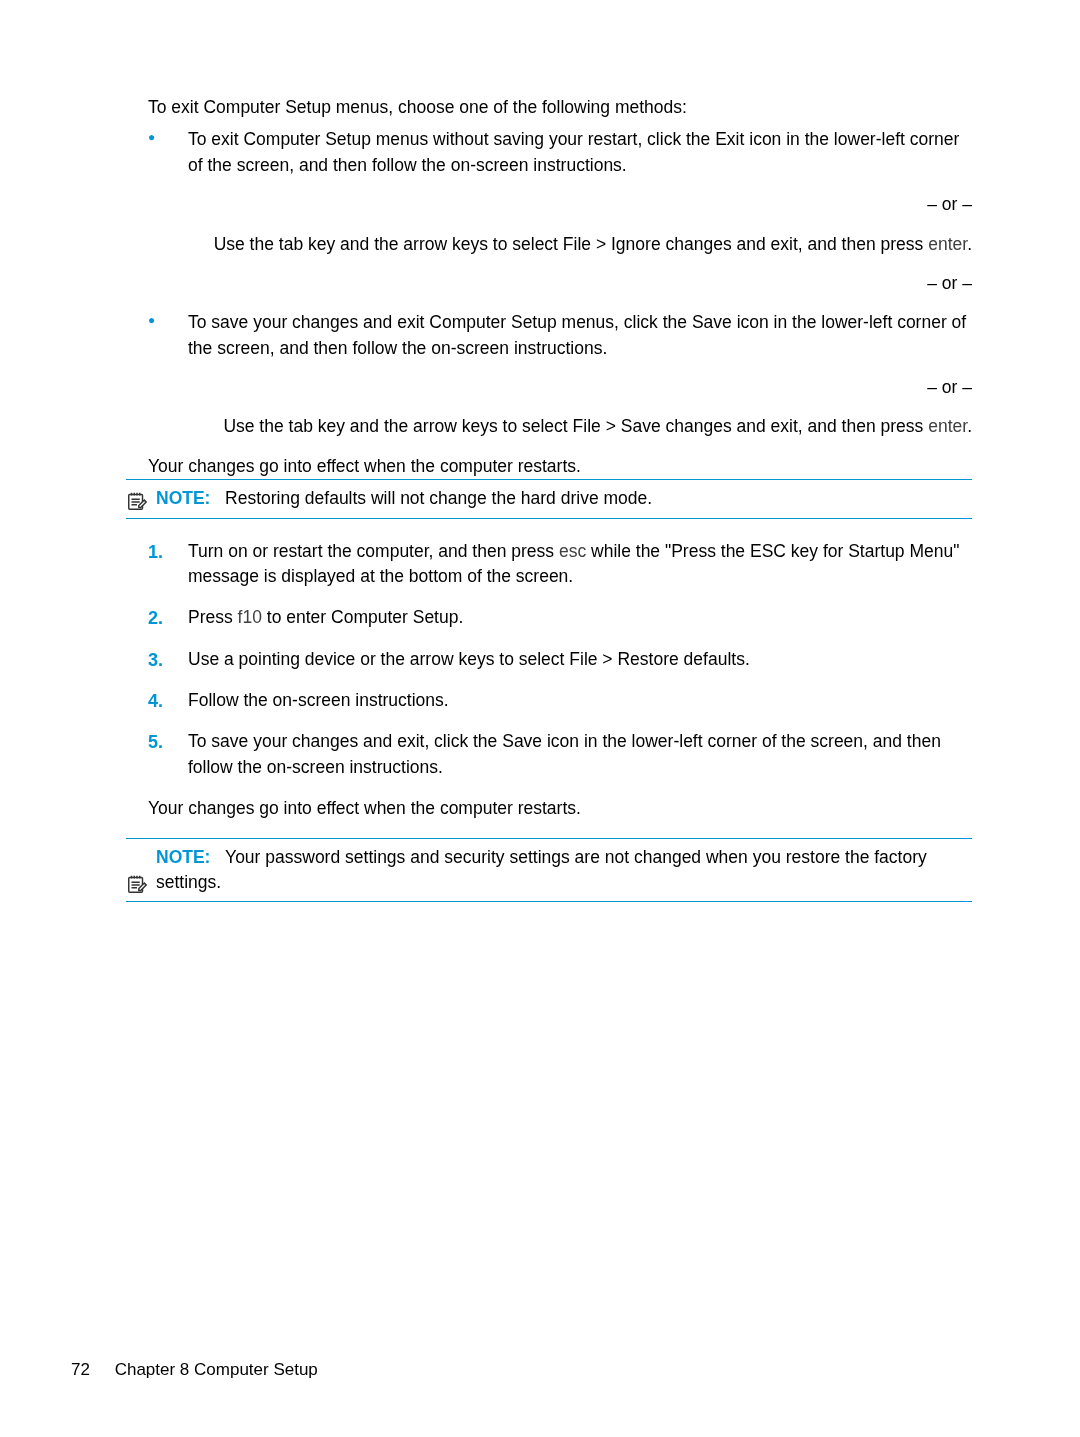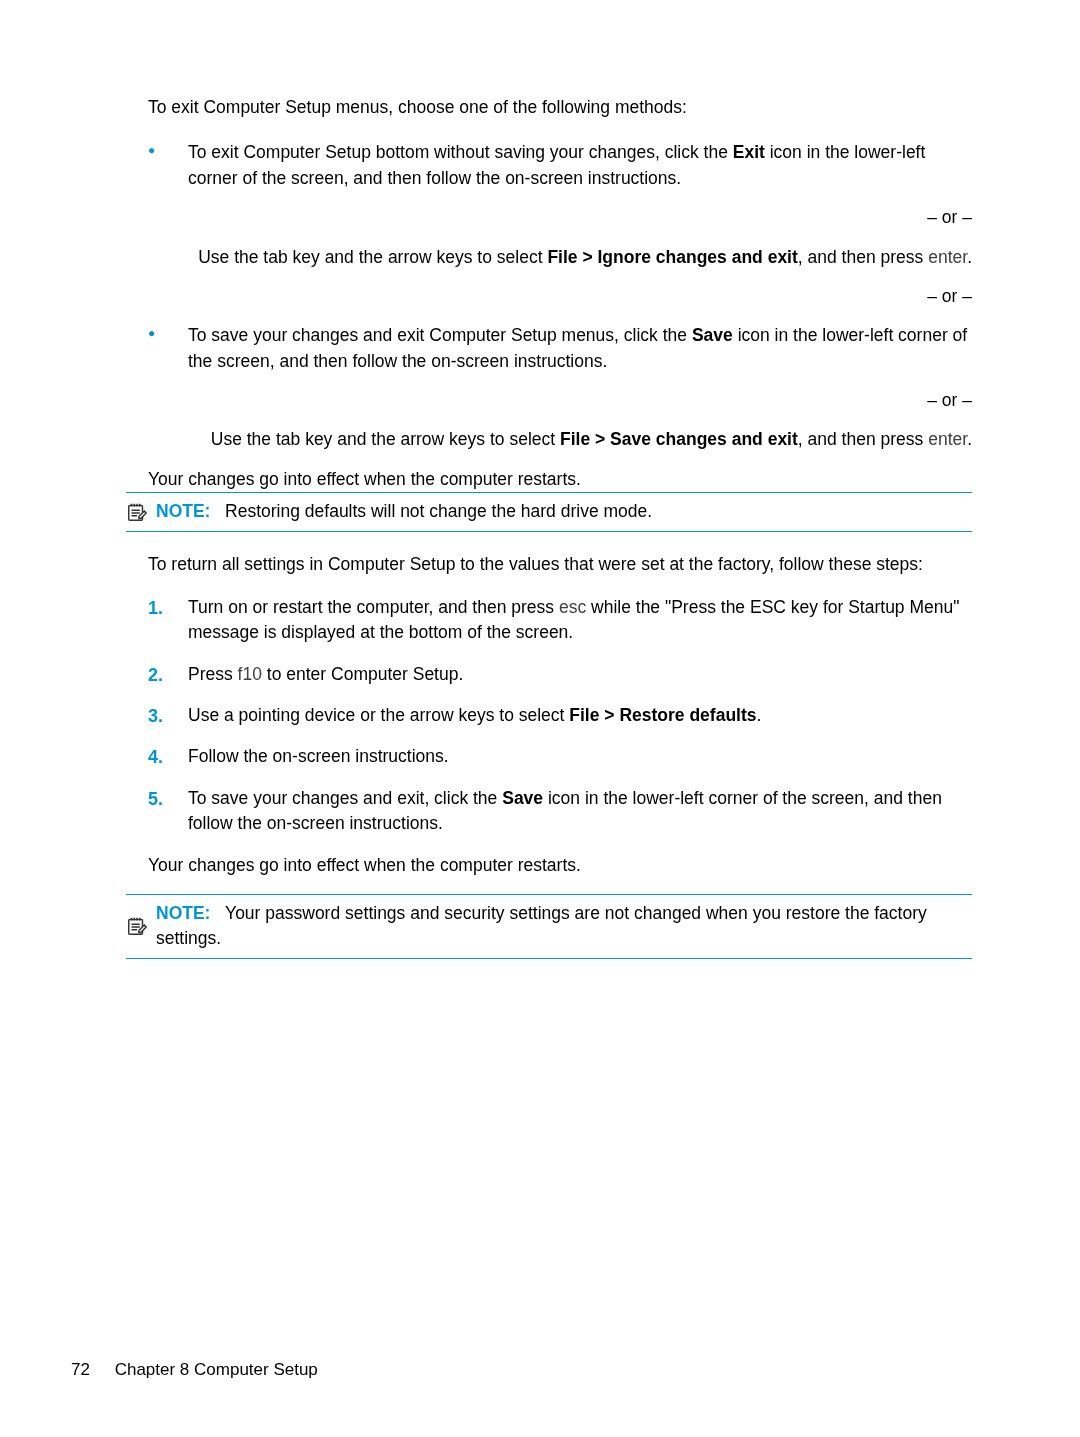--- a/index.html
+++ b/index.html
@@ -11,21 +11,21 @@
     height: 1437px;
     position: relative;
     font-size: 17.5px;
     line-height: 1.45;
   }
   .page {
     padding: 95px 108px 60px 108px;
   }
   .intro-text {
     margin-left: 40px;
-    margin-bottom: 20px;
+    margin-bottom: 7px;
   }
   ul.bullet-list {
     list-style: none;
     margin-left: 40px;
   }
   ul.bullet-list > li {
     position: relative;
     padding-left: 40px;
     margin-bottom: 14px;
   }
@@ -37,39 +37,39 @@
     color: #0096d6;
     font-size: 12px;
   }
   .sub-block {
     margin-top: 14px;
     text-align: right;
   }
   .blue-key {
     color: #404040;
   }
-  .bold { font-weight: bold; }
+  .bold { font-weight: normal; }
   .effect-text {
     margin-left: 40px;
     margin-top: 10px;
   }
   h2.section-heading {
     color: #0096d6;
     font-size: 27px;
     font-weight: bold;
     margin-top: 42px;
     margin-bottom: 18px;
   }
   .note-box {
     border-top: 1px solid #0096d6;
     border-bottom: 1px solid #0096d6;
     margin-left: 18px;
     padding: 6px 0 6px 0;
     display: flex;
-    align-items: center;
+    align-items: flex-end;
     gap: 8px;
     margin-bottom: 20px;
   }
   .note-icon {
     flex: 0 0 22px;
     width: 24px;
     height: 22px;
   }
   .note-label {
     color: #0096d6;
@@ -115,21 +115,21 @@
 </head>
 <body>
 
 <div class="page">
 
   <p class="intro-text">To exit Computer Setup menus, choose one of the following methods:</p>
 
   <ul class="bullet-list">
     <li>
       <span>
-        <span>To exit Computer Setup bottom without saving your changes, click the </span><span class="bold">Exit</span><span> icon in the lower-left corner of the screen, and then follow the on-screen instructions.</span>
+        <span>To exit Computer Setup menus without saving your restart, click the </span><span class="bold">Exit</span><span> icon in the lower-left corner of the screen, and then follow the on-screen instructions.</span>
       </span>
       <div class="sub-block">– or –</div>
       <div class="sub-block">
         <span>Use the tab key and the arrow keys to select </span><span class="bold">File &gt; Ignore changes and exit</span><span>, and then press </span><span class="blue-key">enter</span><span>.</span>
       </div>
       <div class="sub-block">– or –</div>
     </li>
     <li>
       <span>
         <span>To save your changes and exit Computer Setup menus, click the </span><span class="bold">Save</span><span> icon in the lower-left corner of the screen, and then follow the on-screen instructions.</span>
@@ -150,21 +150,20 @@
       <path d="M6 3 v3 M9 3 v3 M12 3 v3 M15 3 v3"></path>
       <path d="M6 10 h9 M6 13 h9 M6 16 h6"></path>
       <path d="M14 17 l6 -6 l2 2 l-6 6 l-2 0 z" fill="#fff"></path>
     </svg>
     <div class="note-body">
       <span class="note-label">NOTE:</span>
       <span>&nbsp;&nbsp;</span><span>Restoring defaults will not change the hard drive mode.</span>
     </div>
   </div>
 
-  <p class="steps-intro">To return all settings in Computer Setup to the values that were set at the factory, follow these steps:</p>
 
   <ol class="num-list">
     <li>
       <span>Turn on or restart the computer, and then press </span><span class="blue-key">esc</span><span> while the "Press the ESC key for Startup Menu" message is displayed at the bottom of the screen.</span>
     </li>
     <li>
       <span>Press </span><span class="blue-key">f10</span><span> to enter Computer Setup.</span>
     </li>
     <li>
       <span>Use a pointing device or the arrow keys to select </span><span class="bold">File &gt; Restore defaults</span><span>.</span>

